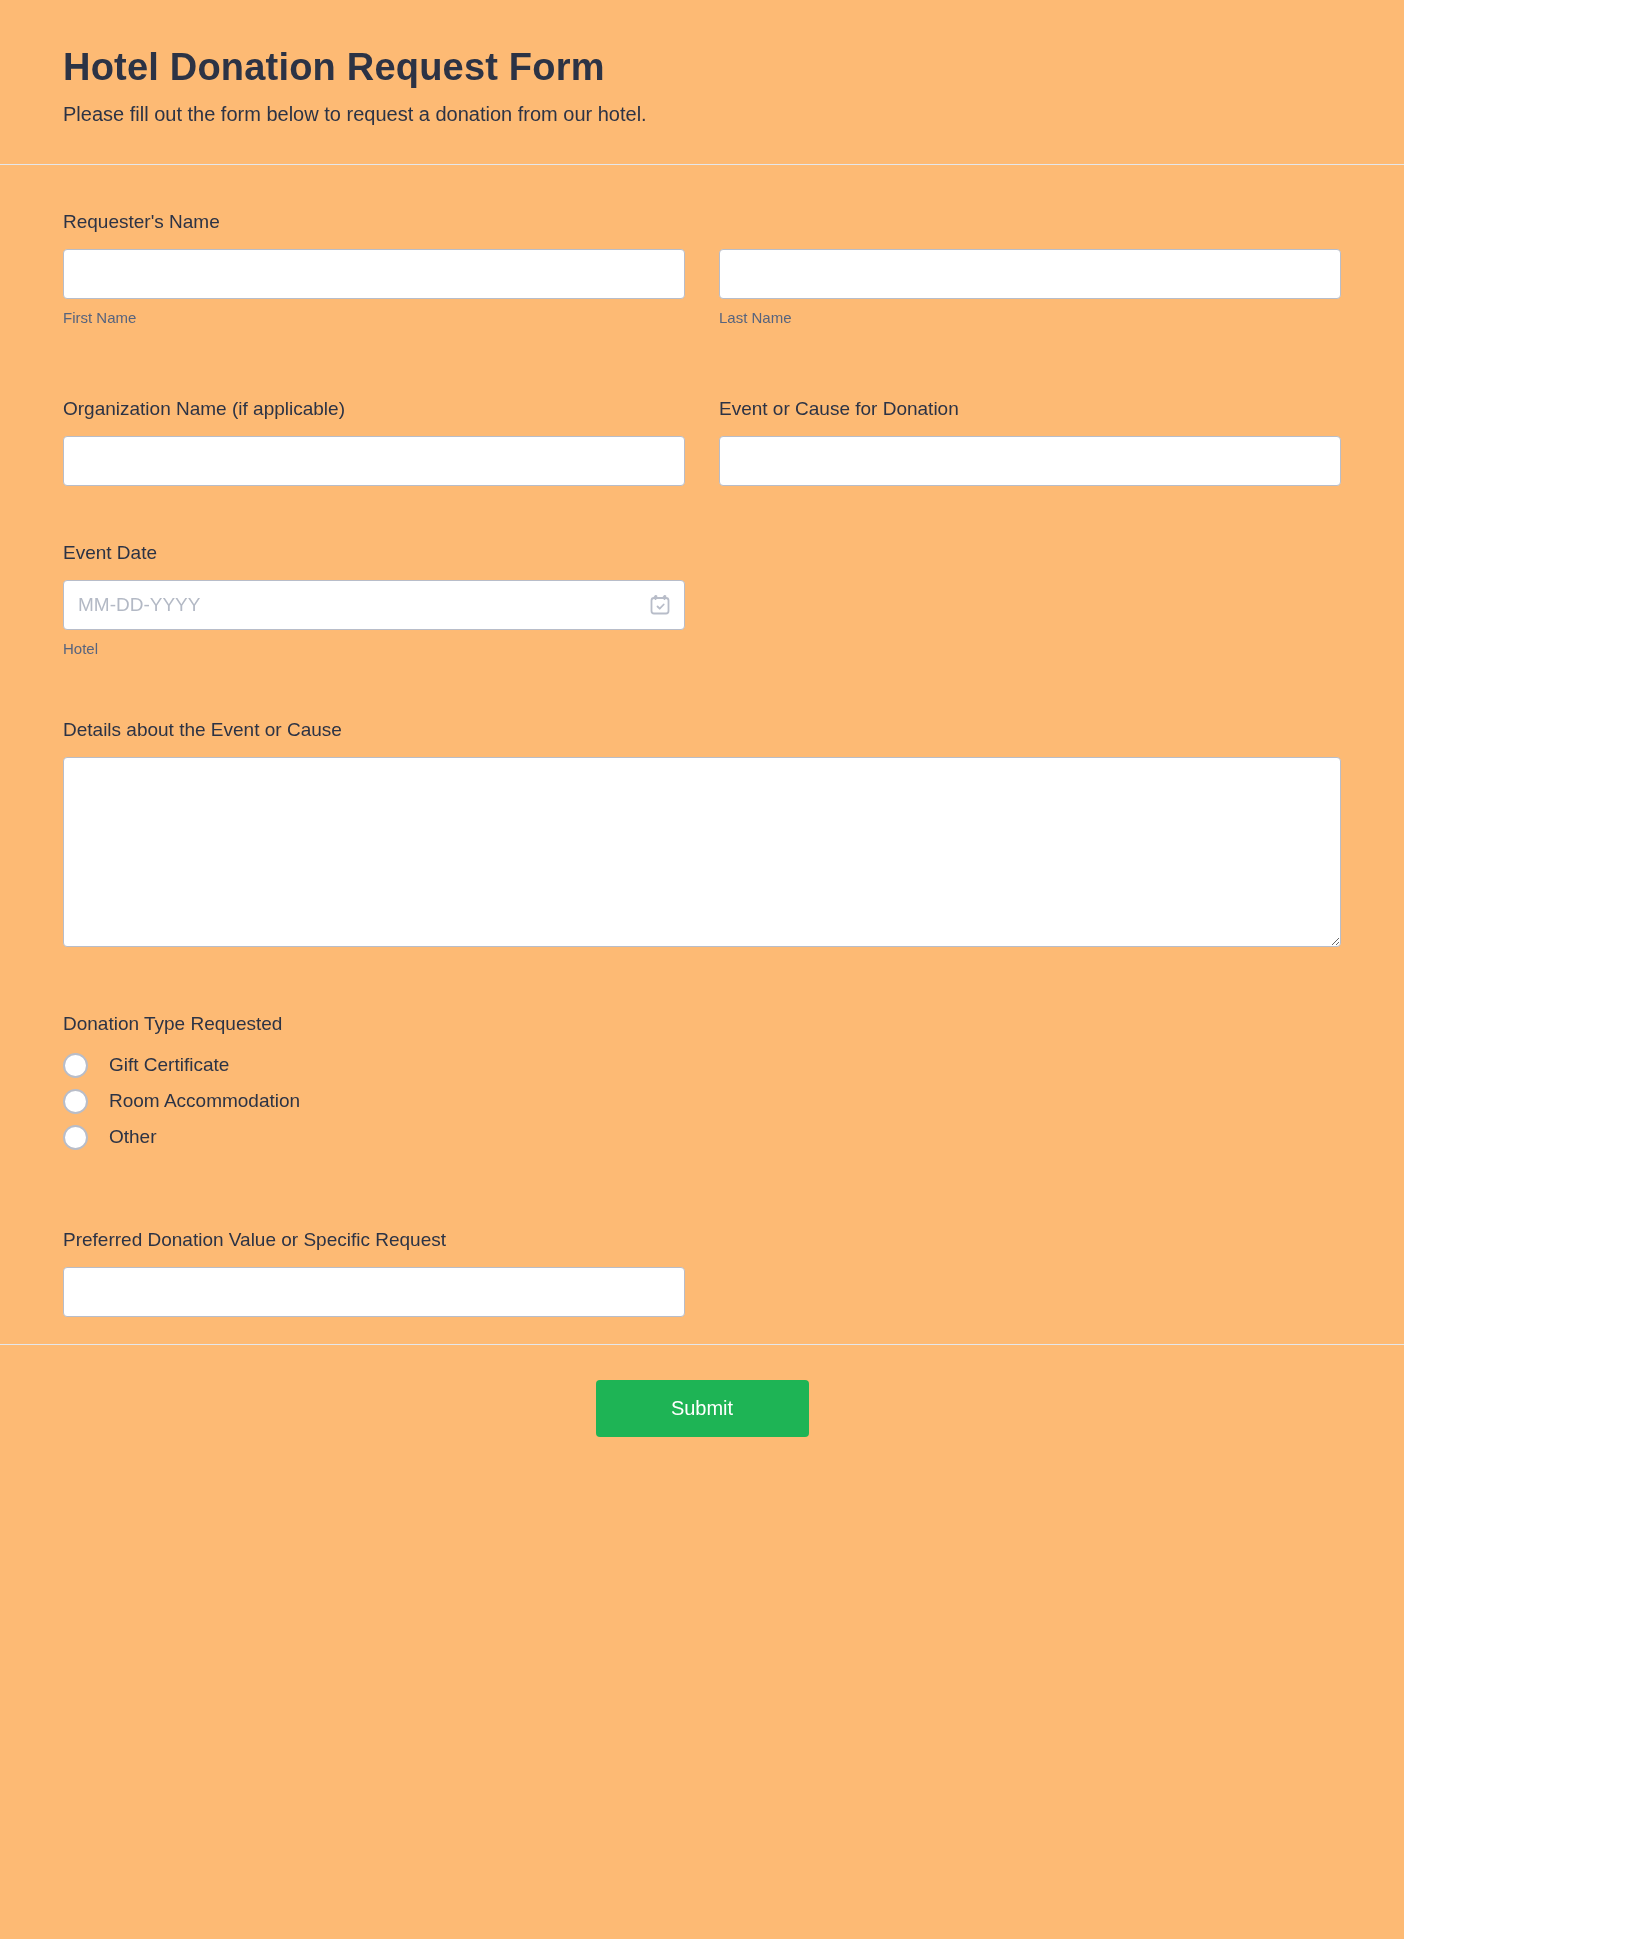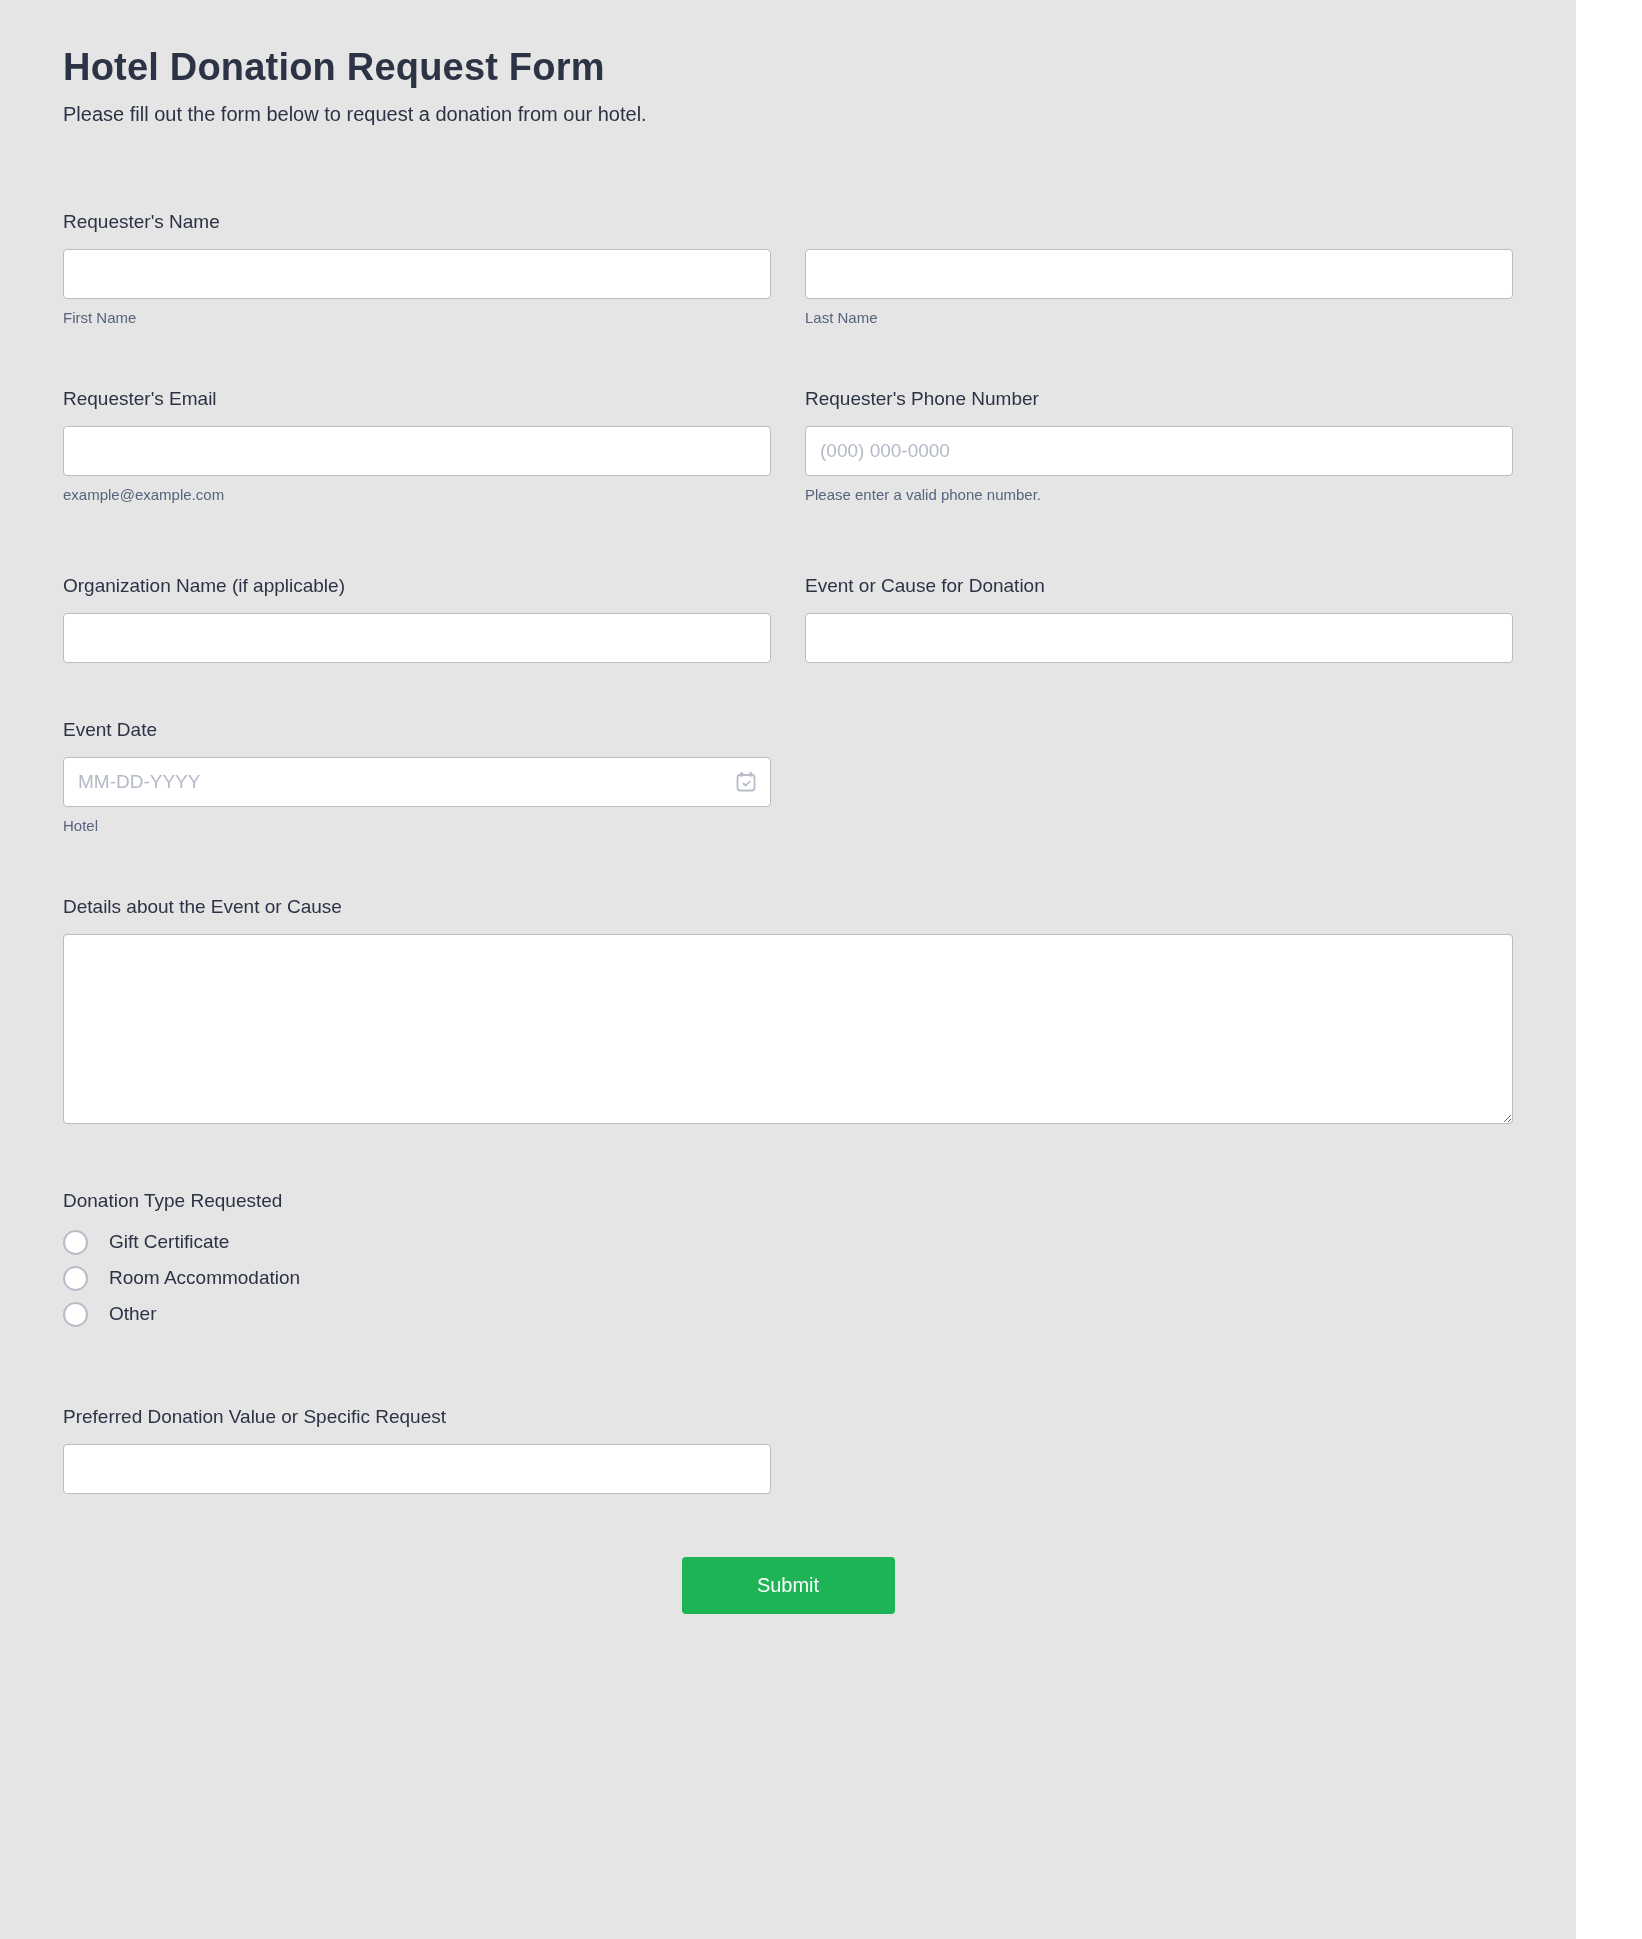--- a/index.html
+++ b/index.html
@@ -4,21 +4,21 @@
 <style>
   * { margin: 0; padding: 0; box-sizing: border-box; }
   html, body { background: #ffffff; }
   body {
     width: 1642px;
     height: 1939px;
     font-family: "Liberation Sans", "DejaVu Sans", sans-serif;
     color: #2c3345;
     overflow: hidden;
   }
-  .page { width: 1576px; height: 1939px; background: #e5e5e5; }
+  .page { width: 1404px; height: 1939px; background: #fdba74; }
 
   
   .form-header { padding: 46px 63px 38px 63px; }
   .form-title {
     font-size: 38px;
     font-weight: 700;
     color: #2c3345;
     letter-spacing: 0.2px;
   }
   .form-subtitle {
@@ -167,32 +167,20 @@
           <input type="text" class="text-input" style="">
           <span class="sub-label">First Name</span>
         </div>
         <div class="half">
           <input type="text" class="text-input" style="">
           <span class="sub-label">Last Name</span>
         </div>
       </div>
     </div>
 
-    <div class="form-row mt-62 two-col">
-      <div class="half">
-        <label class="q-label">Requester's Email</label>
-        <input type="text" class="text-input" style="">
-        <span class="sub-label">example@example.com</span>
-      </div>
-      <div class="half">
-        <label class="q-label">Requester's Phone Number</label>
-        <input type="text" class="text-input" placeholder="(000) 000-0000" style="">
-        <span class="sub-label">Please enter a valid phone number.</span>
-      </div>
-    </div>
 
     <div class="form-row mt-72 two-col">
       <div class="half">
         <label class="q-label">Organization Name (if applicable)</label>
         <input type="text" class="text-input" style="">
       </div>
       <div class="half">
         <label class="q-label">Event or Cause for Donation</label>
         <input type="text" class="text-input" style="">
       </div>

